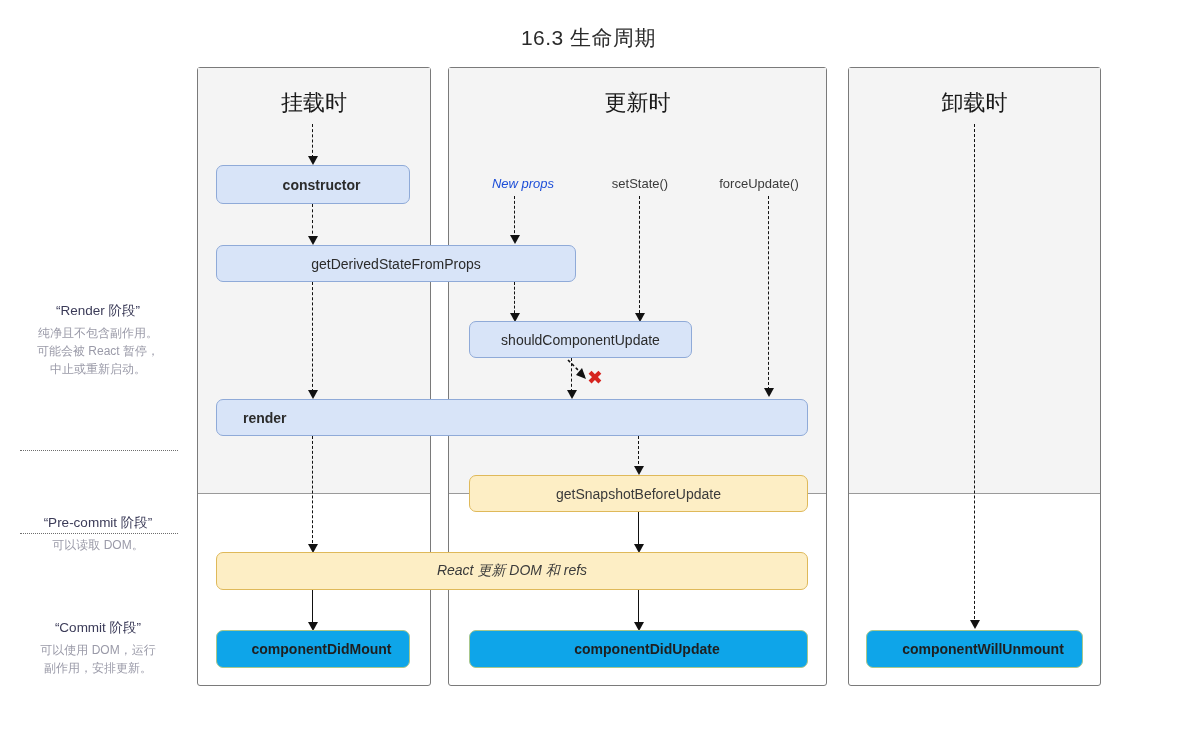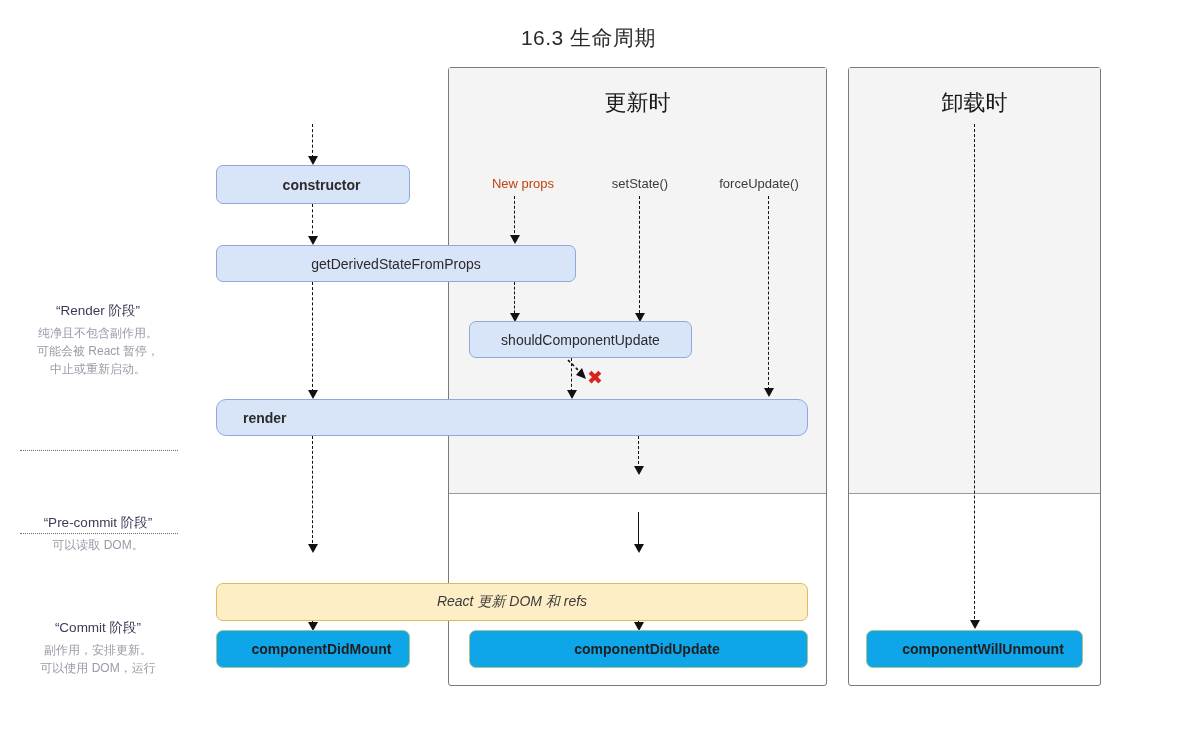--- a/index.html
+++ b/index.html
@@ -109,36 +109,37 @@
     background: #fdeec5;
     border: 1.2px solid #dfb95a;
     color: #3a3a3a;
   }
   .node.green {
     background: #0ea5e9;
     border: 1.2px solid #a8c78c;
     color: #1f1f1f;
   }
   .node.bold { font-weight: bold; padding-left: 17px; }
-  .node.italic { font-style: italic; margin-top: 31px; }
+  .node.italic { font-style: italic; }
   .node.left-align {
     justify-content: flex-start;
     padding-left: 26px;
   }
 
   
   .trigger-label {
     position: absolute;
     text-align: center;
     font-size: 13px;
     color: #3a3a3a;
     z-index: 5;
   }
   .trigger-label.italic {
-    color: #c2410c;
+    font-style: italic;
+    color: #1d4ed8;
   }
 
   
   .conn {
     position: absolute;
     z-index: 3;
   }
   .conn.dashed {
     border-left: 1.6px dashed #111111;
   }
@@ -187,25 +188,29 @@
     <div class="legend-desc">
       <div>可以读取 DOM。</div>
     </div>
   </div>
 
   <div class="legend-rule" style="top:533px;"></div>
 
   <div class="legend-block" style="top:575px;">
     <div class="legend-title">“Commit 阶段”</div>
     <div class="legend-desc">
+      <div>可以使用 DOM，运行</div>
       <div>副作用，安排更新。</div>
-      <div>可以使用 DOM，运行</div>
     </div>
   </div>
 
+  <div class="phase-col" style="left:197px; top:67px; width:234px; height:619px;">
+    <div class="shade" style="height:426px;"></div>
+    <div class="col-title">挂载时</div>
+  </div>
 
   <div class="phase-col" style="left:448px; top:67px; width:379px; height:619px;">
     <div class="shade" style="height:426px;"></div>
     <div class="col-title">更新时</div>
   </div>
 
   <div class="phase-col" style="left:848px; top:67px; width:253px; height:619px;">
     <div class="shade" style="height:426px;"></div>
     <div class="col-title">卸载时</div>
   </div>
@@ -243,25 +248,26 @@
 
   <svg class="skip-arrow" style="left:566px; top:358px; width:34px; height:28px;" viewBox="0 0 34 28">
     <path d="M2,2 L18,18" stroke="#111111" stroke-width="1.6" stroke-dasharray="3,2.5" fill="none"></path>
     <polygon points="20,21 10,17 16,10" fill="#111111"></polygon>
   </svg>
   <div class="x-mark" style="left:587px; top:368px;">✖</div>
 
   <div class="conn dashed" style="left:768px; top:196px; height:194px;"></div>
   <div class="arrowhead" style="left:764px; top:388px;"></div>
 
-  <div class="node blue bold left-align" style="left:216px; top:399px; width:592px; height:37px;border-radius:10px;">render</div>
+  <div class="node blue bold left-align" style="left:216px; top:399px; width:592px; height:37px;">render</div>
 
   <div class="conn dashed" style="left:638px; top:436px; height:33px;"></div>
   <div class="arrowhead" style="left:634px; top:466px;"></div>
 
+  <div class="node yellow" style="left:469px; top:475px; width:339px; height:37px;">getSnapshotBeforeUpdate</div>
 
   <div class="conn dashed" style="left:312px; top:436px; height:112px;"></div>
   <div class="arrowhead" style="left:308px; top:544px;"></div>
 
   <div class="conn solid" style="left:638px; top:512px; height:36px;"></div>
   <div class="arrowhead" style="left:634px; top:544px;"></div>
 
   <div class="node yellow italic" style="left:216px; top:552px; width:592px; height:38px;">React 更新 DOM 和 refs</div>
 
   <div class="conn solid" style="left:312px; top:590px; height:37px;"></div>

